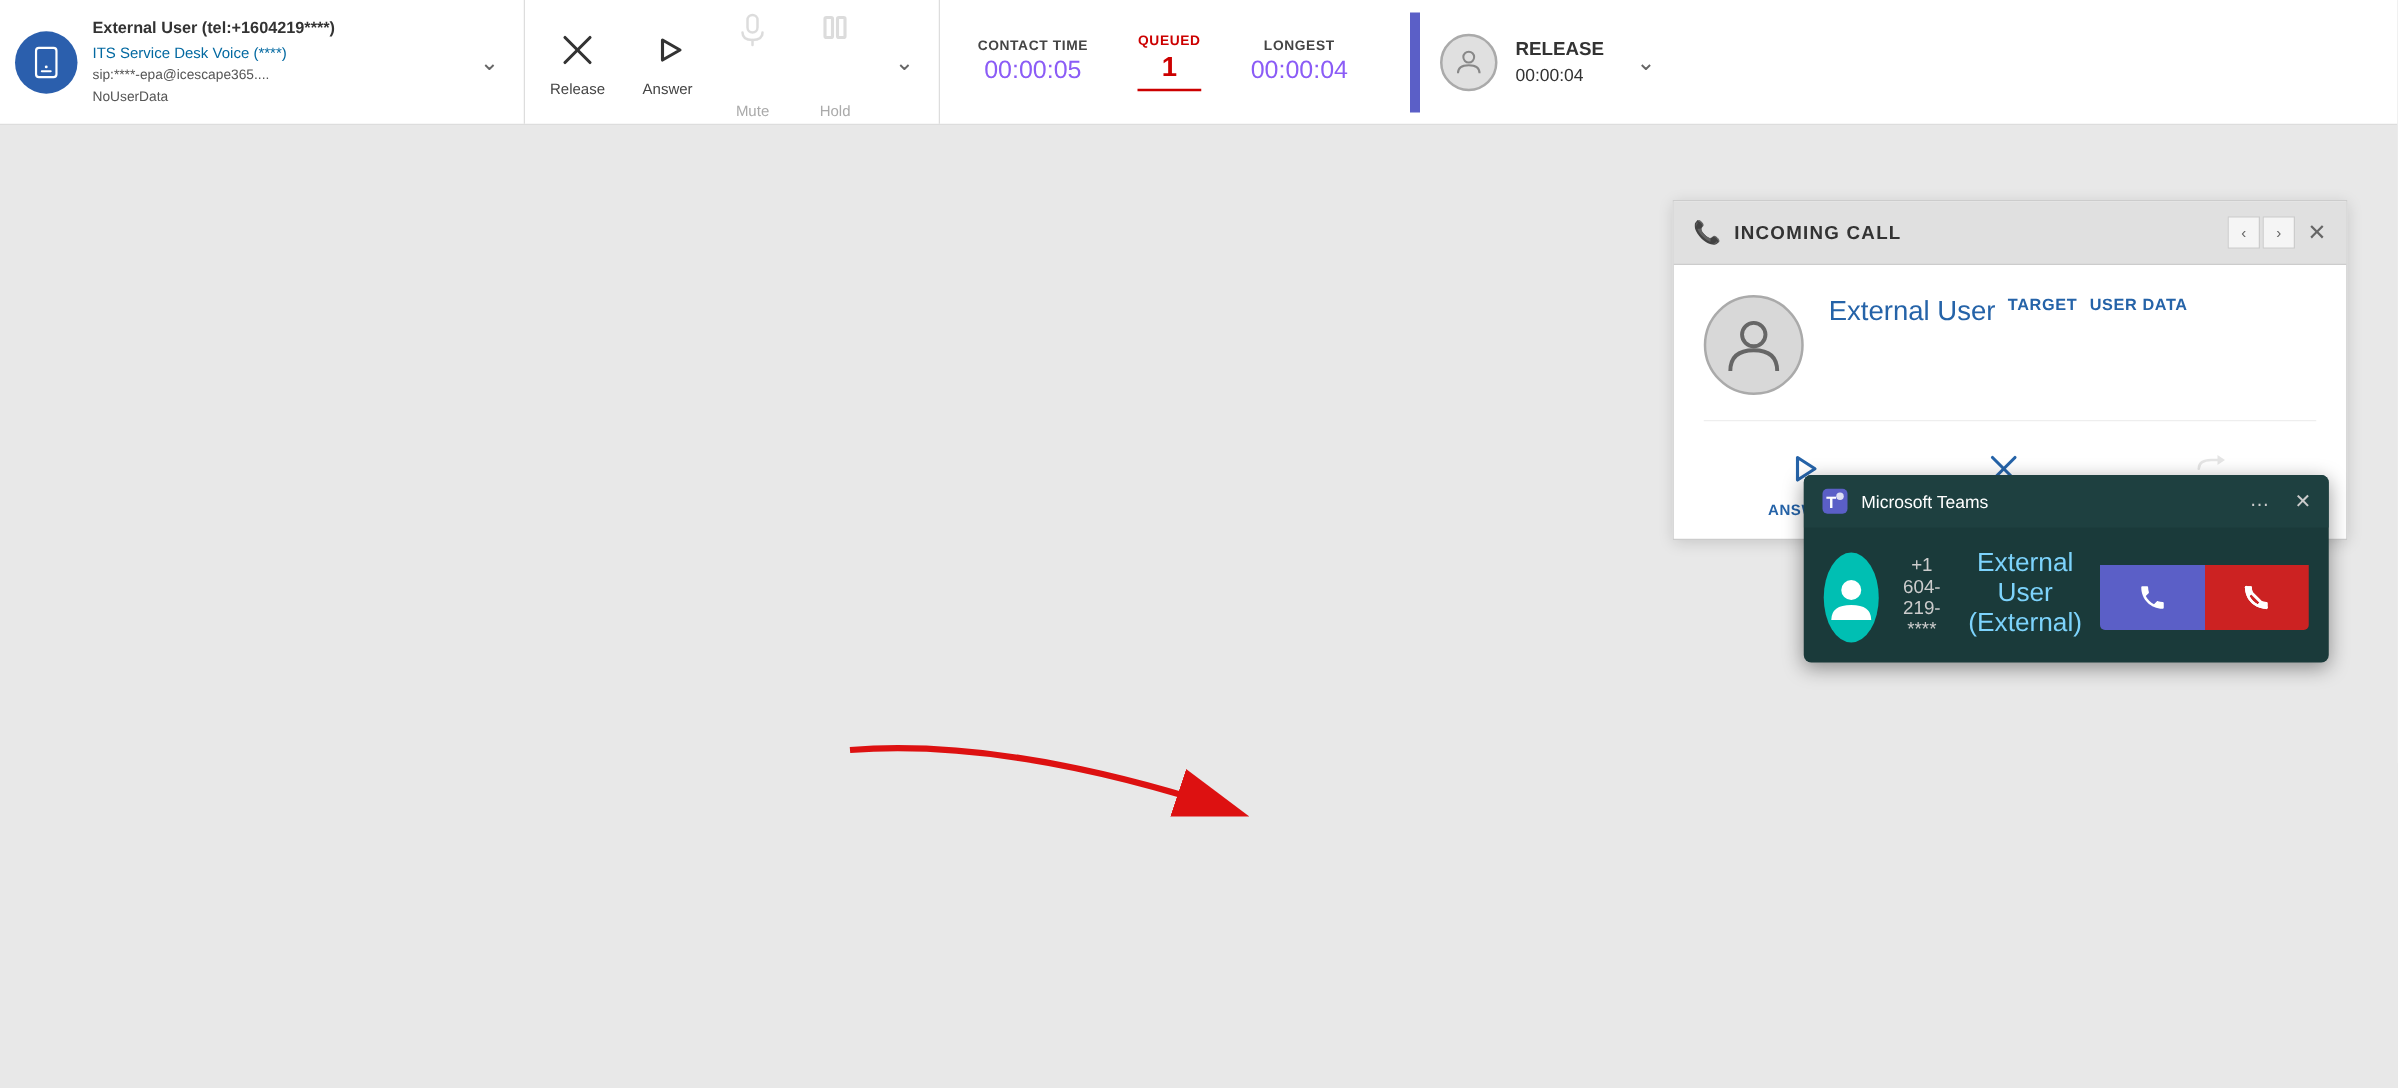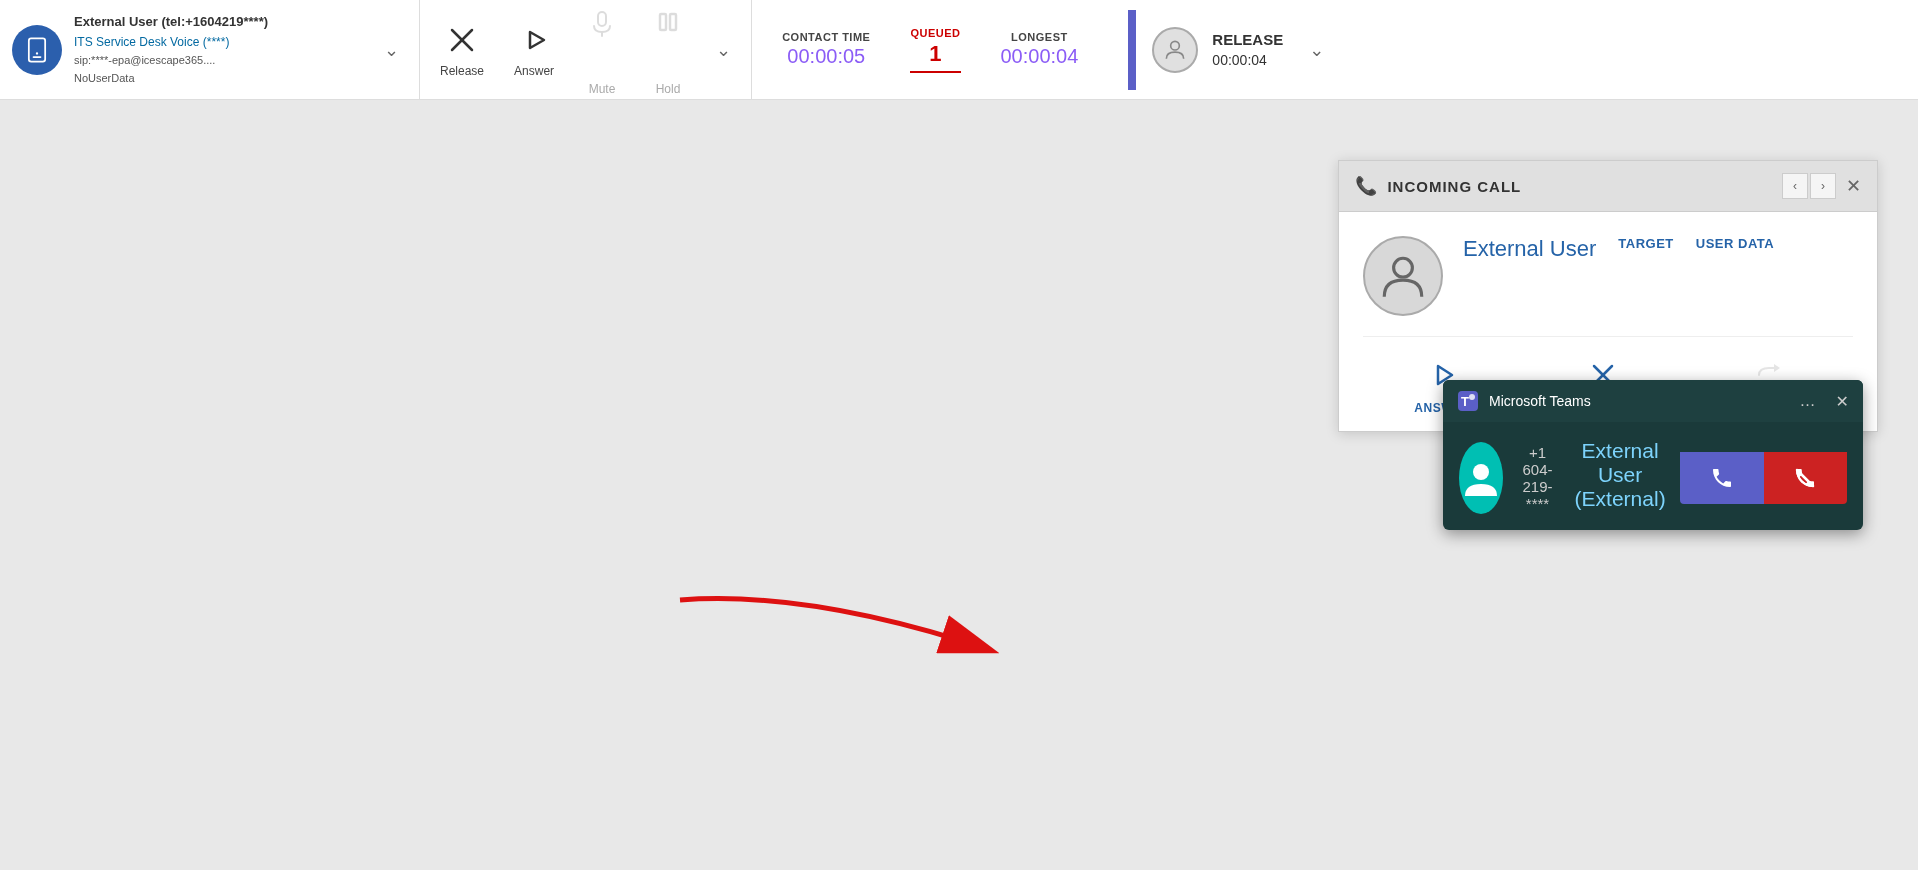--- a/index.html
+++ b/index.html
@@ -269,21 +269,20 @@
       font-size: 22px;
       color: #2563a8;
       font-weight: 400;
     }
     .panel-link {
       font-size: 13px;
       color: #2563a8;
       font-weight: 600;
       letter-spacing: 0.5px;
       cursor: pointer;
-      margin-left: 12px;
     }
 
     .panel-actions {
       display: flex;
       justify-content: space-around;
       padding: 20px 0 16px 0;
       width: 100%;
       border-top: 1px solid #eee;
       margin-top: 20px;
     }

